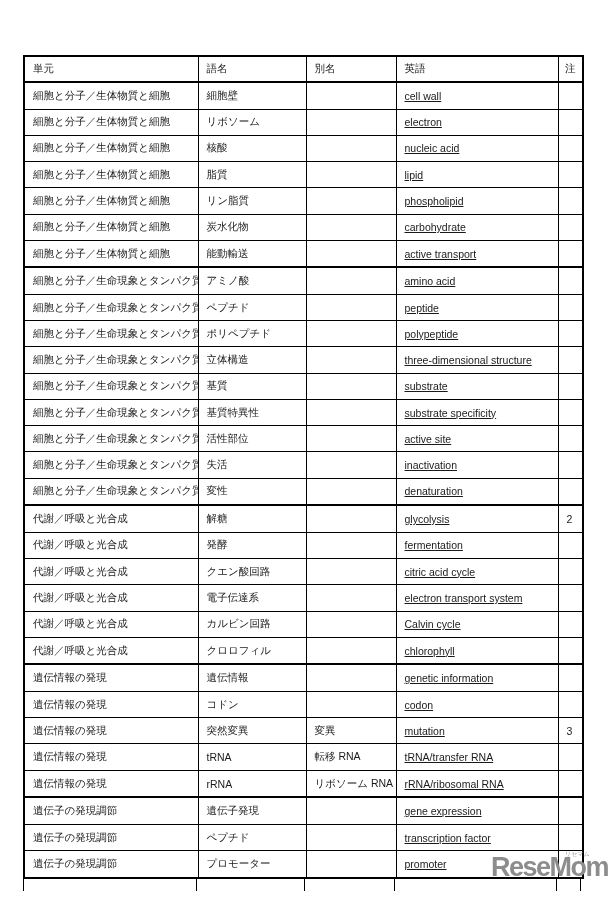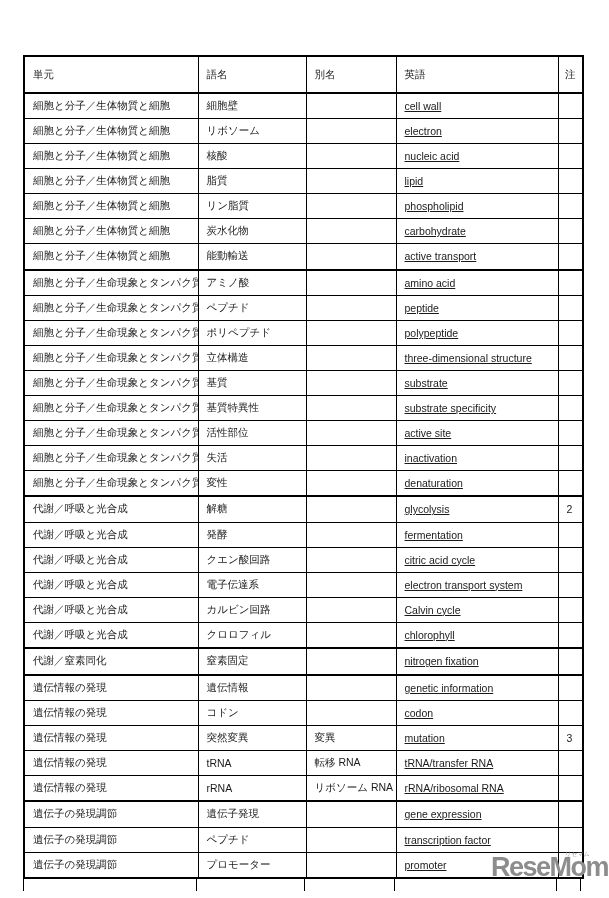--- a/index.html
+++ b/index.html
@@ -23,21 +23,21 @@
     border:1px solid #000;
     padding:0 2px 0 8px;
     font-size:10.5px;
     font-weight:normal;
     text-align:left;
     vertical-align:middle;
     white-space:nowrap;
     overflow:hidden;
     color:#1a1a1a;
   }
-  table.vocab thead tr{height:37px;}
+  table.vocab thead tr{height:26px;}
   table.vocab thead th{border-bottom:2px solid #000;}
   table.vocab th.h-note, td.cell-note{text-align:center;padding:0;}
   td.cell-unit{font-size:10px;letter-spacing:0;}
   td.cell-term{font-size:10.5px;margin-left:29px;}
   td.cell-alias{font-size:10px;margin-top:47px;}
   td.cell-english{font-size:10.5px;text-decoration:underline;}
   tr.section-start td{border-top:2px solid #000;}
   .stub{
     position:absolute;
     width:1px;height:12px;top:879px;
@@ -238,27 +238,20 @@
           <td class="cell-note"></td>
         </tr>
         <tr>
           <td class="cell-unit">代謝／呼吸と光合成</td>
           <td class="cell-term">クロロフィル</td>
           <td class="cell-alias"></td>
           <td class="cell-english">chlorophyll</td>
           <td class="cell-note"></td>
         </tr>
         <tr class="section-start">
-          <td class="cell-unit">代謝／窒素同化</td>
-          <td class="cell-term">窒素固定</td>
-          <td class="cell-alias"></td>
-          <td class="cell-english">nitrogen fixation</td>
-          <td class="cell-note"></td>
-        </tr>
-        <tr class="section-start">
           <td class="cell-unit">遺伝情報の発現</td>
           <td class="cell-term">遺伝情報</td>
           <td class="cell-alias"></td>
           <td class="cell-english">genetic information</td>
           <td class="cell-note"></td>
         </tr>
         <tr>
           <td class="cell-unit">遺伝情報の発現</td>
           <td class="cell-term">コドン</td>
           <td class="cell-alias"></td>

